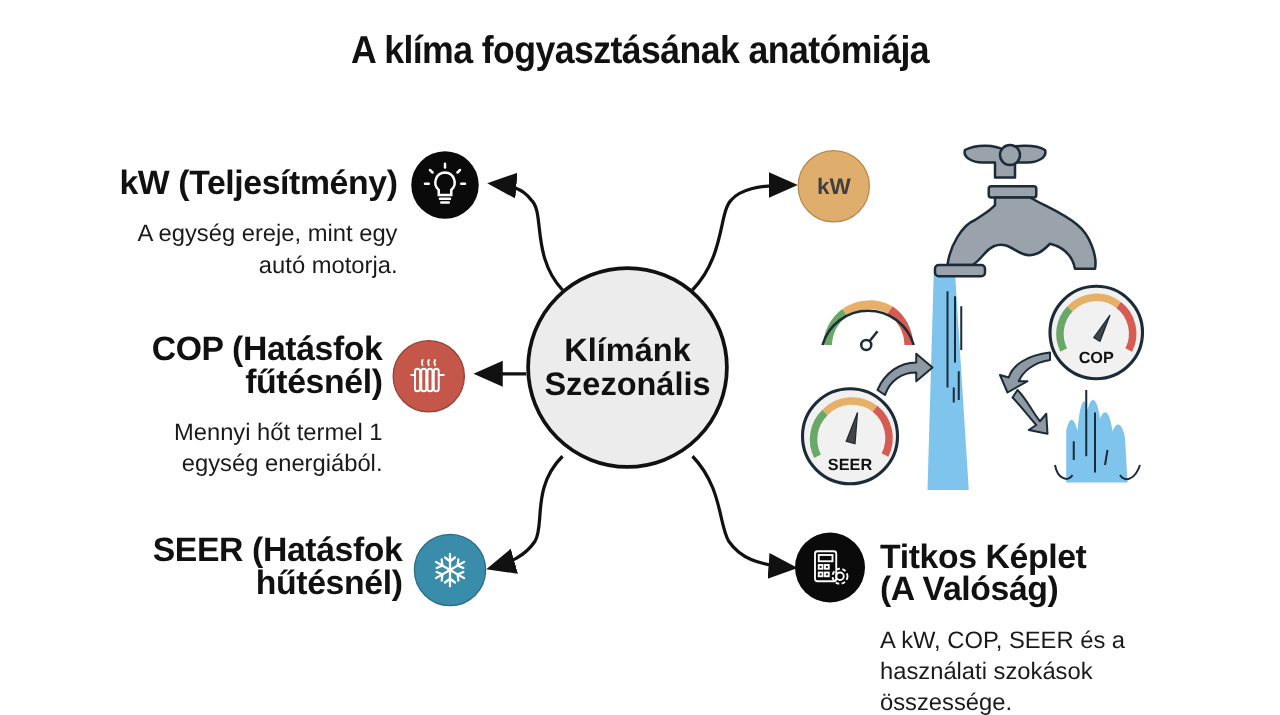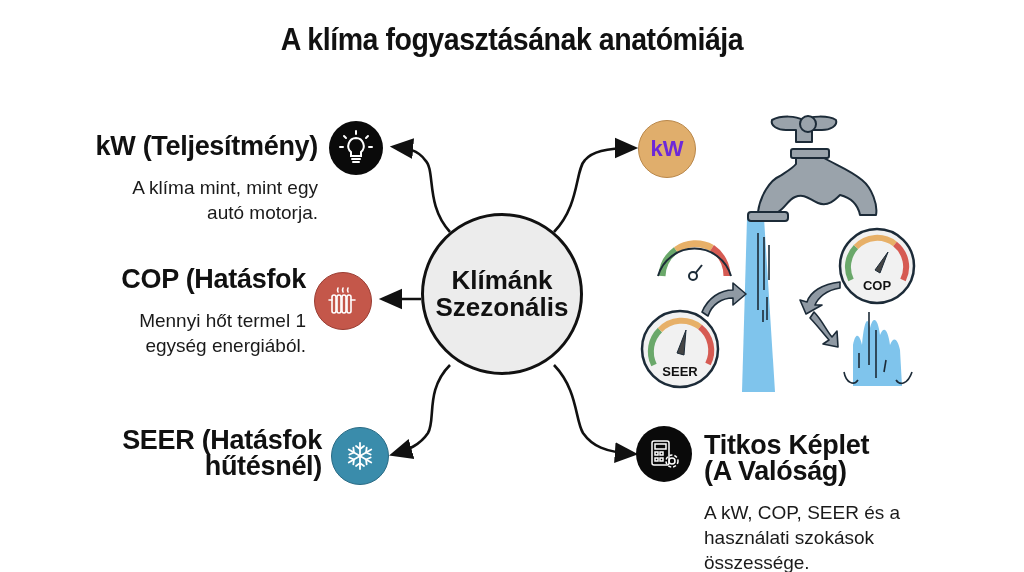--- a/index.html
+++ b/index.html
@@ -10,21 +10,21 @@
   .label-r { position:absolute; text-align:right; }
   .label-l { position:absolute; text-align:left; }
   .head { font-size:27px; font-weight:bold; line-height:26px; letter-spacing:-0.3px; }
   .desc { font-size:19px; line-height:25px; margin-top:14px; color:#1a1a1a; }
   .icon-circle { position:absolute; border-radius:50%; display:flex; align-items:center; justify-content:center; }
   .center { position:absolute; left:421px; top:213px; width:162px; height:162px; border-radius:50%;
             background:#ececec; border:3px solid #111; box-sizing:border-box;
             display:flex; flex-direction:column; align-items:center; justify-content:center;
             font-weight:bold; font-size:26px; line-height:27px; text-align:center; }
   svg.overlay { position:absolute; left:0; top:0; }
-  .kw-badge { font-weight:bold; font-size:22px; color:#6d28d9; }
+  .kw-badge { font-weight:bold; font-size:18px; color:#404040; }
 </style>
 </head>
 <body>
 
 <div class="title">A klíma fogyasztásának anatómiája</div>
 
 <svg class="overlay" width="1024" height="572">
   <defs>
     <marker id="ah" markerWidth="10" markerHeight="10" refX="7" refY="5" orient="auto">
       <path d="M0,1 L9,5 L0,9 z" fill="#111"></path>
@@ -40,39 +40,40 @@
 </svg>
 
 <div class="center">
   <span>Klímánk</span>
   <span>Szezonális</span>
 </div>
 
 <div class="label-r" style="right:706px; top:133px; width:300px;">
   <div class="head">kW (Teljesítmény)</div>
   <div class="desc" style="margin-top:16px;">
-    <div>A klíma mint, mint egy</div>
+    <div>A egység ereje, mint egy</div>
     <div>autó motorja.</div>
   </div>
 </div>
 <div class="icon-circle" style="left:329px; top:121px; width:54px; height:54px; background:#0a0a0a;">
   <svg width="40" height="40" viewBox="0 0 40 40" fill="none" stroke="#fff" stroke-width="2" stroke-linecap="round">
     <path d="M20 10 a8 8 0 0 1 5 14 v4 h-10 v-4 a8 8 0 0 1 5 -14z"></path>
     <line x1="16" y1="31" x2="24" y2="31"></line>
     <line x1="17" y1="34" x2="23" y2="34"></line>
     <line x1="20" y1="3" x2="20" y2="6"></line>
     <line x1="8" y1="8" x2="10" y2="10"></line>
     <line x1="32" y1="8" x2="30" y2="10"></line>
     <line x1="4" y1="19" x2="7" y2="19"></line>
     <line x1="33" y1="19" x2="36" y2="19"></line>
   </svg>
 </div>
 
 <div class="label-r" style="right:718px; top:266px; width:300px;">
   <div class="head">COP (Hatásfok</div>
+  <div class="head">fűtésnél)</div>
   <div class="desc" style="margin-top:16px;">
     <div>Mennyi hőt termel 1</div>
     <div>egység energiából.</div>
   </div>
 </div>
 <div class="icon-circle" style="left:314px; top:272px; width:56px; height:56px; background:#c4574a; border:1px solid #9a3d33;">
   <svg width="38" height="38" viewBox="0 0 38 38" fill="none" stroke="#fff" stroke-width="1.6" stroke-linecap="round">
     <path d="M14 6 q-1 2 0 4 M19 6 q-1 2 0 4 M24 6 q-1 2 0 4"></path>
     <rect x="8" y="13" width="4" height="18" rx="2"></rect>
     <rect x="13" y="13" width="4" height="18" rx="2"></rect>

